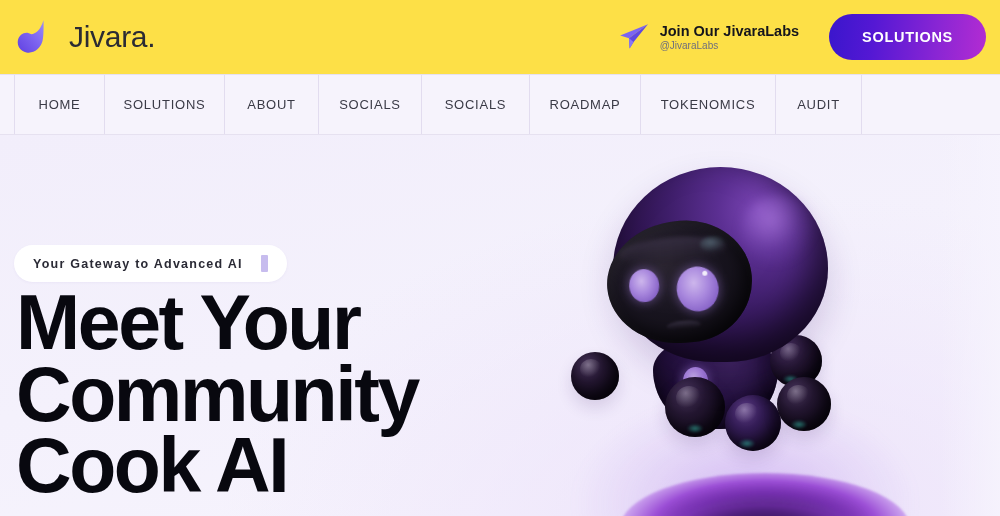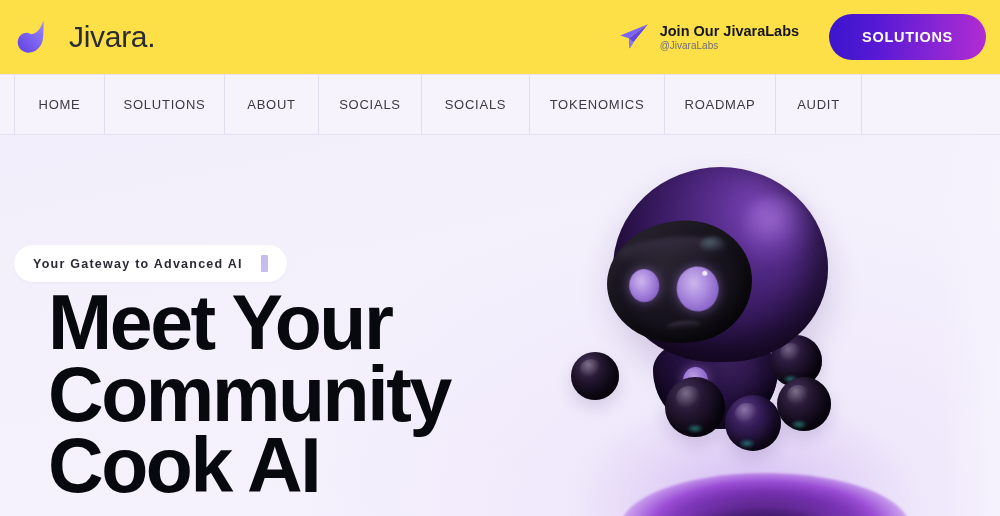--- a/index.html
+++ b/index.html
@@ -85,21 +85,21 @@
     font-size:12.5px; font-weight:700; color:#2a2a35; letter-spacing:1.25px;
     white-space:nowrap;
   }
   .badge-caret {
     width:7px; height:17px; background:#c7bcee; border-radius:1px; flex:none;
   }
 
   .headline {
     position:absolute; left:16px; top:152px; width:520px;
     font-size:77px; font-weight:700; line-height:0.93;
-    letter-spacing:-2.4px; color:#08080f;margin-left:32px;
+    letter-spacing:-2.4px; color:#08080f;
   }
   .headline span { display:block; }
 
   
   .robot-stage {
     position:absolute; left:565px; top:20px; width:400px; height:400px;
   }
   .glow-bloom {
     position:absolute; left:10px; top:240px; width:340px; height:180px;
     background:radial-gradient(ellipse at 50% 60%, rgba(150,90,225,0.30) 0%, rgba(150,90,225,0.10) 45%, rgba(150,90,225,0) 72%);
@@ -269,22 +269,22 @@
     </div>
   </div>
 
   <nav class="nav">
     <span class="nav-pad"></span>
     <a class="nav-item n-home">HOME</a>
     <a class="nav-item n-solutions">SOLUTIONS</a>
     <a class="nav-item n-about">ABOUT</a>
     <a class="nav-item n-socials">SOCIALS</a>
     <a class="nav-item n-usecase">SOCIALS</a>
+    <a class="nav-item n-roadmap">ROADMAP</a>
     <a class="nav-item n-tokenomics">TOKENOMICS</a>
-    <a class="nav-item n-roadmap">ROADMAP</a>
     <a class="nav-item n-audit">AUDIT</a>
     <span class="nav-tail"></span>
   </nav>
 
   <section class="hero">
 
     <div class="badge">
       <span class="badge-text">Your Gateway to Advanced AI</span>
       <span class="badge-caret"></span>
     </div>

